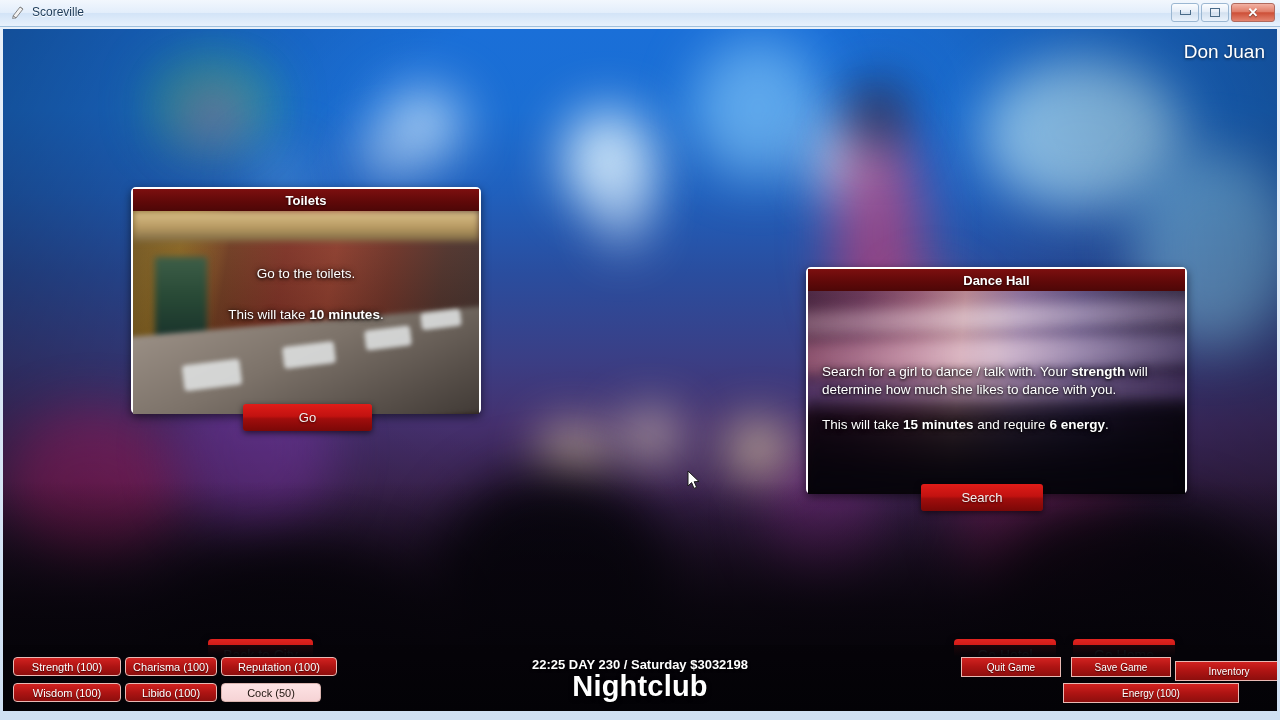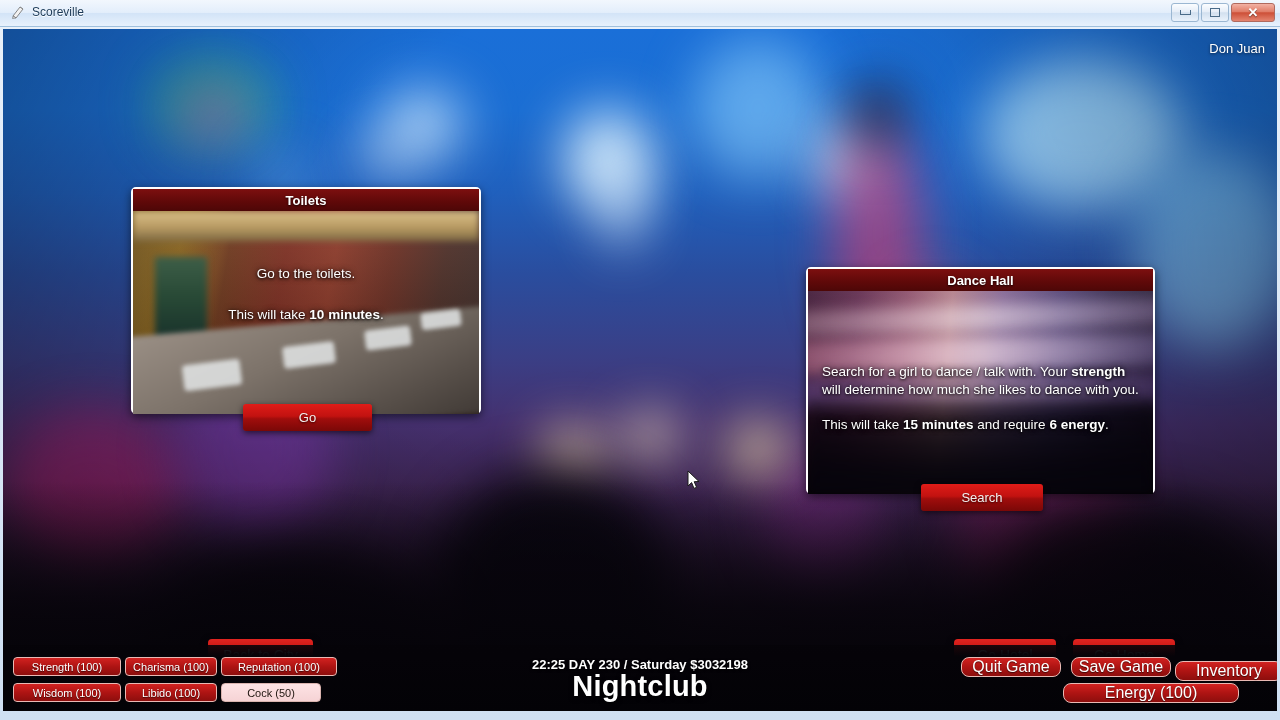--- a/index.html
+++ b/index.html
@@ -67,21 +67,21 @@
   .g21{ left:140px;top:520px;  width:300px; height:200px; background:rgba(8,5,14,.88); }
   .g22{ left:980px;top:470px;  width:300px; height:230px; background:rgba(8,5,14,.85); }
   .g23{ left:350px;top:105px;  width:70px;  height:40px;  background:rgba(235,245,255,.55); }
   .g24{ left:895px;top:250px;  width:70px;  height:90px;  background:rgba(235,90,130,.45); }
   .bg-vignette { position:absolute; inset:0;
     background:radial-gradient(ellipse at 50% 30%, rgba(0,0,0,0) 35%, rgba(0,0,0,.45) 100%); }
   .bg-bottom-fade { position:absolute; left:0; right:0; bottom:0; height:230px;
     background:linear-gradient(180deg, rgba(6,4,10,0) 0%, rgba(6,4,10,.80) 55%, rgba(4,3,7,.97) 100%); }
 
   
-  .player-name { position:absolute; right:12px; top:12px; font-size:13px; color:#ffffff;
+  .player-name { position:absolute; right:12px; top:12px; font-size:19px; color:#ffffff;
                  text-shadow:0 1px 3px rgba(0,0,0,.6);text-align:right; }
 
   
   .panel { position:absolute; border:2px solid #ffffff; border-radius:5px;
            box-shadow:0 3px 10px rgba(0,0,0,.55); overflow:visible; }
   .panel-head { height:22px; display:flex; align-items:center; justify-content:center;
                 background:linear-gradient(180deg,#7d0f0f 0%,#610909 55%,#4d0707 100%);
                 color:#ffffff; font-size:13px; font-weight:bold;
                 text-shadow:0 1px 2px rgba(0,0,0,.8); }
   .panel-body { position:relative; overflow:hidden; }
@@ -116,21 +116,21 @@
   .s2 { left:150px; bottom:48px; width:52px; height:22px; transform:rotate(-7deg); }
   .s3 { left:232px; bottom:66px; width:46px; height:20px; transform:rotate(-7deg); }
   .s4 { left:288px; bottom:86px; width:40px; height:17px; transform:rotate(-7deg); }
   .mirror { position:absolute; left:22px; top:46px; width:52px; height:86px;
     background:linear-gradient(180deg,#3d5e48 0%, #294a36 45%, #17302a 100%); filter:blur(3px); }
   #toilets .panel-text { margin-top:54px; text-align:center; padding:0 18px; }
   #toilets .panel-text p + p { margin-top:23px; }
   #toilets .act-btn { left:110px; top:215px; width:129px; }
 
   
-  #dancehall { left:803px; top:238px; width:349px; height:227px; }
+  #dancehall { left:803px; top:238px; width:381px; height:227px; }
   #dancehall .panel-body { height:203px; }
   #dancehall .panel-img {
     background:
       linear-gradient(180deg, rgba(255,255,255,.10) 0%, rgba(0,0,0,.10) 35%,
                               rgba(0,0,0,.55) 62%, rgba(0,0,0,.92) 100%),
       linear-gradient(95deg, #3a1230 0%, #5b2448 14%, #8a4a66 28%,
                              #b07a86 40%, #7d5e8e 54%, #4b3a6e 70%,
                              #2d2045 84%, #1a1026 100%);
   }
   .dh-streak { position:absolute; left:-4%; width:108%; filter:blur(7px); }
@@ -161,23 +161,23 @@
           font-size:11px; color:#ffffff;
           background:linear-gradient(180deg,#d22220 0%,#ae1413 50%,#8d0e0d 100%);
           cursor:pointer; text-shadow:0 1px 1px rgba(0,0,0,.6); }
   .stat.light { background:linear-gradient(180deg,#fde3e4 0%,#f6d3d5 100%);
                 color:#20150f; border-color:#d9b3ae; text-shadow:none; }
   .hud-center { position:absolute; left:0; right:0; top:0; text-align:center;font-weight:bold; }
   .hud-time { margin-top:12px; font-size:13px; color:#ffffff;
               text-shadow:0 1px 3px rgba(0,0,0,.9); }
   .hud-place { margin-top:-2px; font-size:29px; color:#ffffff;
                text-shadow:0 2px 5px rgba(0,0,0,.9); letter-spacing:.2px; }
-  .hudbtn { position:absolute; height:20px; border:1px solid #e9b9b4; border-radius:8px;
+  .hudbtn { position:absolute; height:20px; border:1px solid #e9b9b4; border-radius:0;
             display:flex; align-items:center; justify-content:center;
-            font-size:16px; color:#ffffff;
+            font-size:10px; color:#ffffff;
             background:linear-gradient(180deg,#d22220 0%,#ae1413 50%,#8d0e0d 100%);
             cursor:pointer; text-shadow:0 1px 1px rgba(0,0,0,.6); }
 
   
   .cursor { position:absolute; left:684px; top:441px; width:14px; height:21px; pointer-events:none; }
 </style>
 </head>
 <body>
 
 <div class="window">

